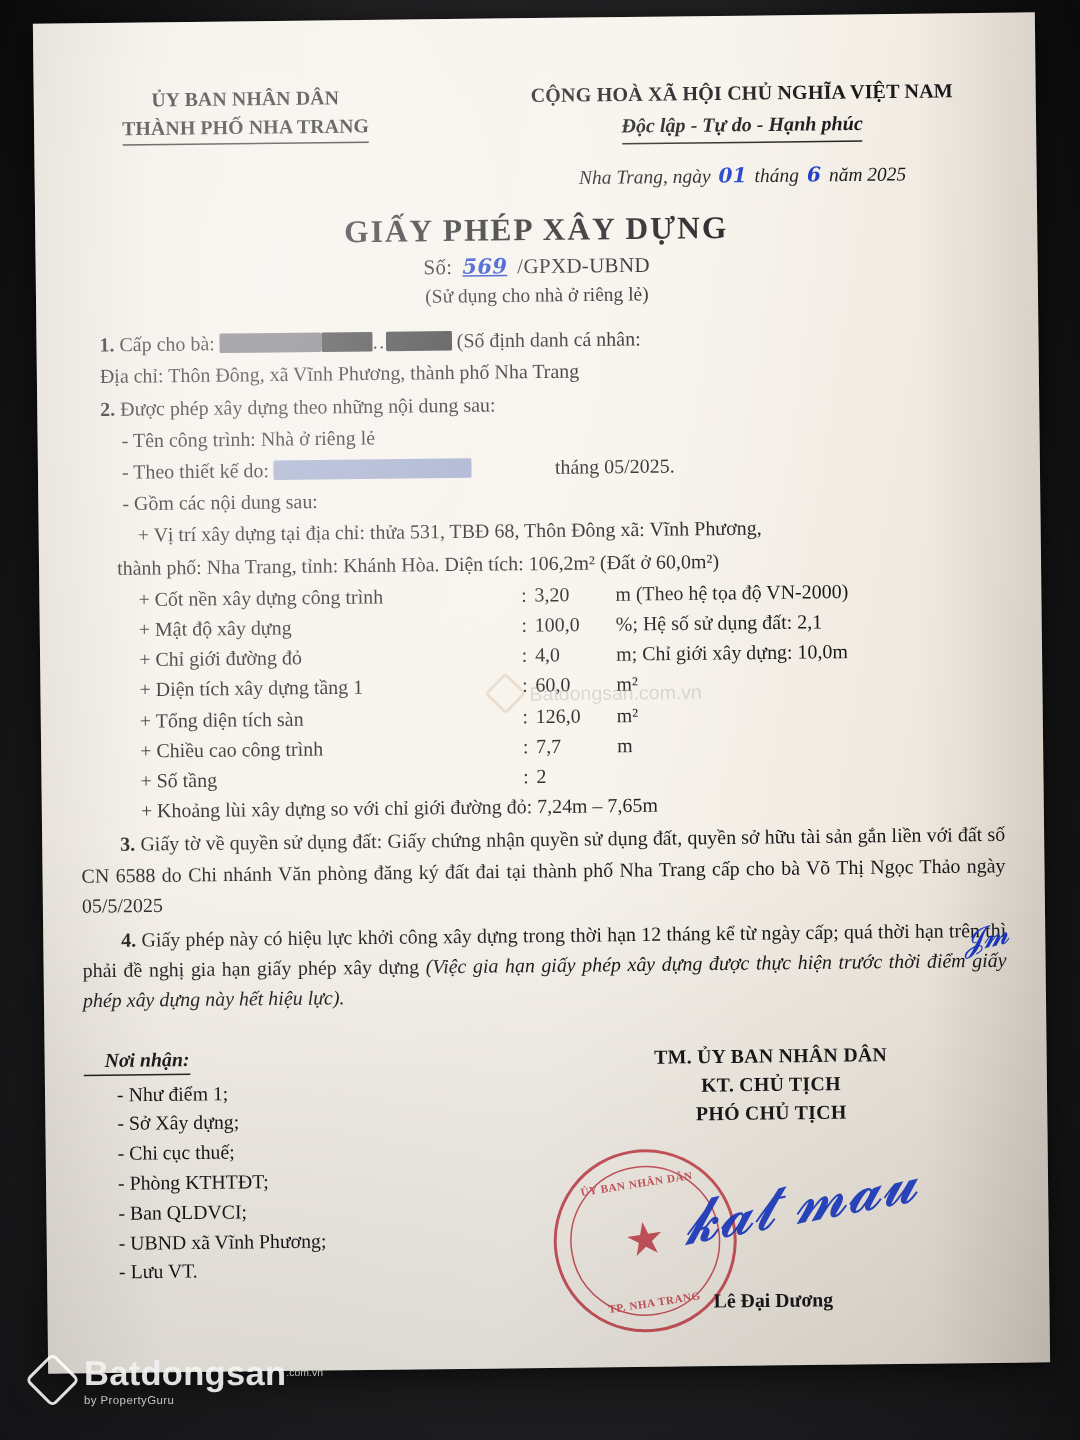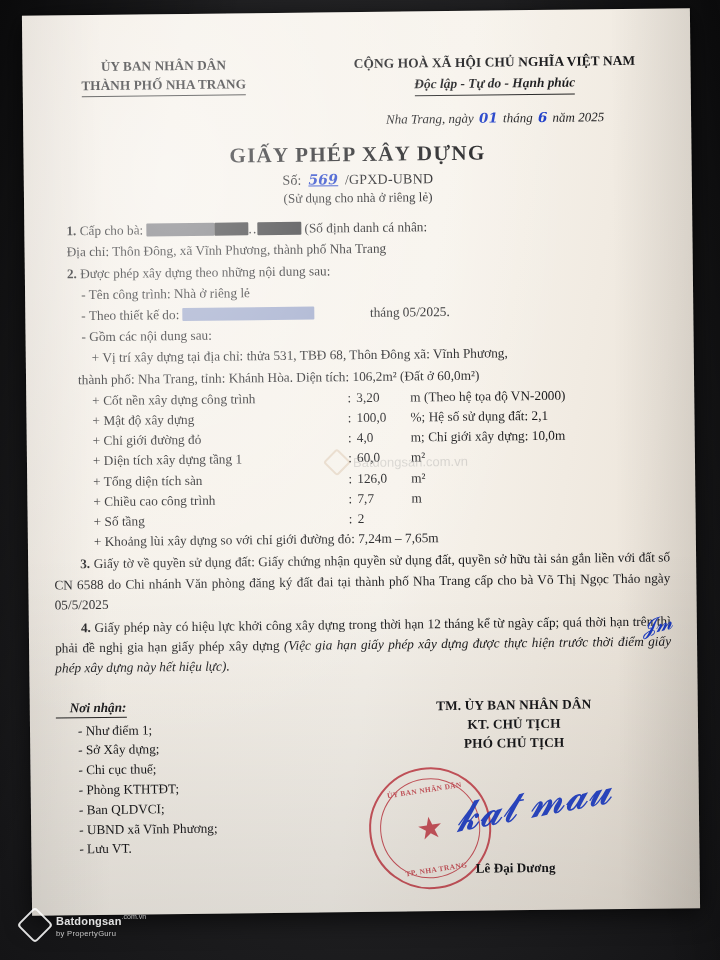--- a/index.html
+++ b/index.html
@@ -319,21 +319,21 @@
     font-family: "Liberation Sans", sans-serif;
     opacity: 0.92;
   }
   .wm-brand .mark {
     width: 22px; height: 22px;
     border: 2.4px solid #ffffff;
     border-radius: 4px;
     transform: rotate(45deg);
     opacity: 0.95;
   }
-  .wm-brand .t1 { font-size: 11px; font-weight: bold; letter-spacing: 0.2px; }
+  .wm-brand .t1 { font-size: 23px; font-weight: bold; letter-spacing: 0.2px; }
   .wm-brand .t2 { font-size: 7.6px; opacity: 0.85; letter-spacing: 0.3px; }
   .wm-brand .sup { font-size: 7px; vertical-align: super; opacity: 0.8; }
 </style>
 </head>
 <body>
 
 <div id="photo">
 
   <div id="paper">
     <div class="content">

